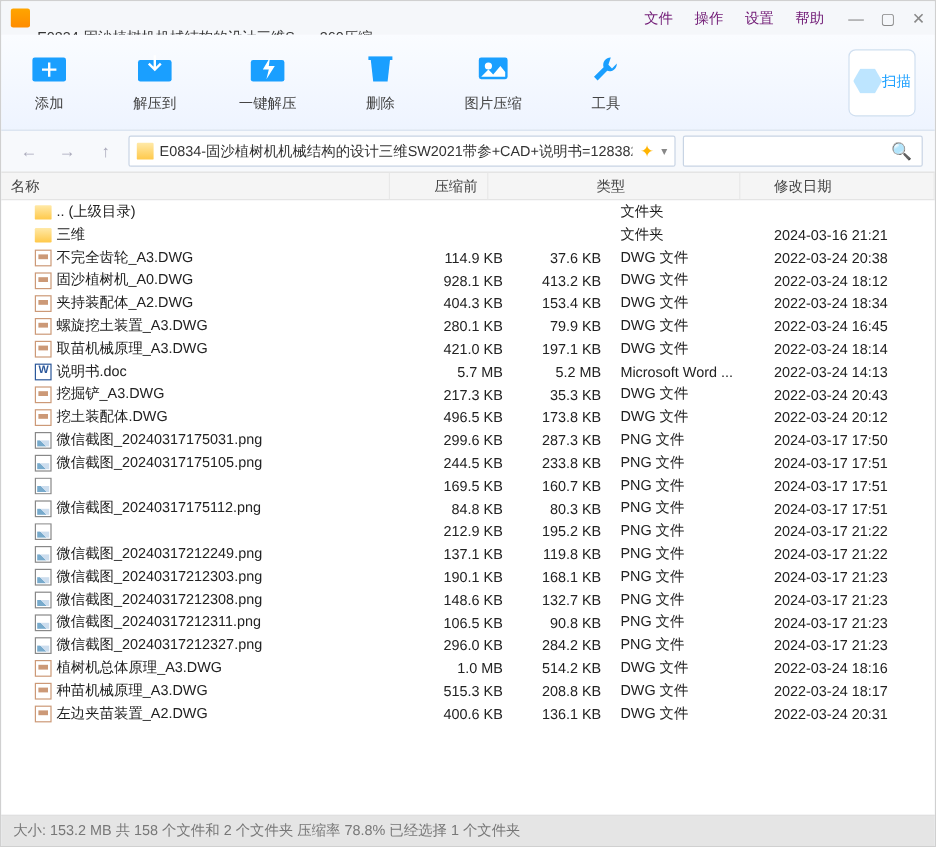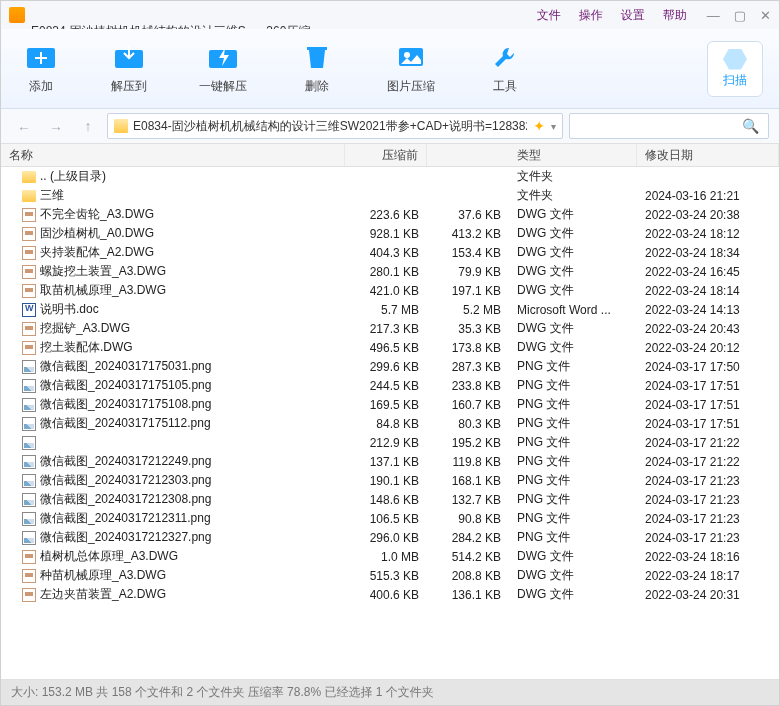--- a/index.html
+++ b/index.html
@@ -6,41 +6,41 @@
 body { width: 780px; height: 706px; background: #f7f9fc; border: 1px solid #d0d0d0; display: flex; flex-direction: column; overflow: hidden; }
 .titlebar { height: 28px; background: #f5f7fa; display: flex; align-items: center; padding: 0 8px; font-size: 12px; color: #333; }
 .titlebar .app-icon { width: 16px; height: 16px; background: linear-gradient(#ffa500,#ff8c00); border-radius: 2px; margin-right: 6px; }
 .titlebar .title-text { flex: 1; margin-top: 32px; }
 .titlebar .menu { display: flex; gap: 18px; margin-right: 20px; color: #701a75; }
 .titlebar .menu span { cursor: default; }
 .titlebar .win-controls { display: flex; gap: 14px; color: #888; font-size: 13px; }
 .toolbar { height: 80px; background: linear-gradient(#fafcff,#eef4ff); display: flex; align-items: center; padding: 0 22px; gap: 52px; border-bottom: 1px solid #d5e0ee; position: relative; }
 .toolbar .tb-item { display: flex; flex-direction: column; align-items: center; gap: 6px; font-size: 12px; color: #444; cursor: pointer; }
 .toolbar .tb-icon { width: 36px; height: 30px; display: flex; align-items: center; justify-content: center; }
-.toolbar .scan-btn { position: absolute; right: 16px; width: 56px; height: 56px; border-radius: 6px; background: #fff; border: 1px solid #d0dff0; display: flex; flex-direction: column; align-items: center; justify-content: center; font-size: 12px; color: #1a9fff; cursor: pointer; }
+.toolbar .scan-btn { position: absolute; right: 16px; width: 56px; height: 56px; border-radius: 6px; background: #fff; border: 1px solid #d0dff0; display: flex; align-items: center; justify-content: center; font-size: 12px; color: #1a9fff; cursor: pointer; }
 .scan-btn .hex { width: 24px; height: 21px; background: #bde5ff; clip-path: polygon(25% 0,75% 0,100% 50%,75% 100%,25% 100%,0 50%); margin-bottom: 2px; }
 .navbar { height: 34px; display: flex; align-items: center; padding: 0 10px; gap: 6px; background: #f7f9fc; }
 .navbar .nav-btn { width: 26px; height: 26px; display: flex; align-items: center; justify-content: center; color: #aab; font-size: 14px; cursor: pointer; }
 .addr { flex: 1; height: 26px; background: #fff; border: 1px solid #c8d4e4; border-radius: 2px; display: flex; align-items: center; padding: 0 6px; font-size: 12px; color: #333; min-width: 0; }
 .addr .folder-ico { width: 14px; height: 14px; background: linear-gradient(#ffe9a8,#ffc94a); border-radius: 1px; margin-right: 5px; flex-shrink: 0; }
 .addr .addr-text { flex: 1; white-space: nowrap; overflow: hidden; min-width: 0; }
 .addr .star { color: #ffb400; margin: 0 6px; font-size: 14px; }
 .addr .chev { color: #888; font-size: 10px; }
 .search { width: 200px; height: 26px; background: #fff; border: 1px solid #c8d4e4; border-radius: 2px; display: flex; align-items: center; padding: 0 8px; }
 .search .mag { color: #1a9fff; font-size: 14px; }
 .filehead { height: 24px; background: #f5f5f5; border-top: 1px solid #e0e0e0; border-bottom: 1px solid #e0e0e0; display: flex; font-size: 12px; color: #444; }
 .filehead > div { padding: 4px 8px; border-right: 1px solid #e8e8e8; display: flex; align-items: center; }
 .col-name { flex: 1; }
 .col-before { width: 82px; text-align: right; justify-content: flex-end; }
 .col-after { width: 82px; text-align: right; justify-content: flex-end; margin-top: 36px; }
 .col-type { width: 128px; text-align: center; }
-.col-date { width: 142px; }
+.col-date { width: 142px; margin-left: 20px; }
 .filelist { flex: 1; background: #fff; overflow-y: auto; font-size: 12px; }
 .row { display: flex; height: 19px; align-items: center; color: #222; }
-.row .cell-name { flex: 1; display: flex; align-items: center; padding-left: 21px; gap: 4px; white-space: nowrap; overflow: hidden; }
+.row .cell-name { flex: 1; display: flex; align-items: center; padding-left: 8px; gap: 4px; white-space: nowrap; overflow: hidden; margin-left: 20px; }
 .row .cell-before { width: 82px; text-align: right; padding-right: 8px; }
 .row .cell-after { width: 82px; text-align: right; padding-right: 8px; }
 .row .cell-type { width: 128px; padding-left: 8px; white-space: nowrap; overflow: hidden; text-overflow: ellipsis; }
 .row .cell-date { width: 142px; padding-left: 8px; }
 .ico-folder { width: 14px; height: 12px; background: linear-gradient(#ffe9a8,#ffc94a); border-radius: 1px; flex-shrink: 0; }
 .ico-dwg { width: 14px; height: 14px; background: #fff; border: 1px solid #c97; position: relative; flex-shrink: 0; }
 .ico-dwg::after { content: ""; position: absolute; top: 3px; left: 2px; right: 2px; height: 4px; background: #c97; }
 .ico-doc { width: 14px; height: 14px; background: #fff; border: 1px solid #2b579a; flex-shrink: 0; position: relative; }
 .ico-doc::after { content: "W"; position: absolute; top: -1px; left: 2px; font-size: 9px; color: #2b579a; font-weight: bold; }
 .ico-png { width: 14px; height: 14px; background: #fff; border: 1px solid #888; flex-shrink: 0; position: relative; }
@@ -170,21 +170,21 @@
       <div class="cell-before"></div>
       <div class="cell-after"></div>
       <div class="cell-type">文件夹</div>
       <div class="cell-date">2024-03-16 21:21</div>
     </div>
     <div class="row">
       <div class="cell-name">
         <div class="ico-dwg"></div>
         <span>不完全齿轮_A3.DWG</span>
       </div>
-      <div class="cell-before">223.6 KB</div>
+      <div class="cell-before">114.9 KB</div>
       <div class="cell-after">37.6 KB</div>
       <div class="cell-type">DWG 文件</div>
       <div class="cell-date">2022-03-24 20:38</div>
     </div>
     <div class="row">
       <div class="cell-name">
         <div class="ico-dwg"></div>
         <span>固沙植树机_A0.DWG</span>
       </div>
       <div class="cell-before">928.1 KB</div>
@@ -268,21 +268,20 @@
         <span>微信截图_20240317175105.png</span>
       </div>
       <div class="cell-before">244.5 KB</div>
       <div class="cell-after">233.8 KB</div>
       <div class="cell-type">PNG 文件</div>
       <div class="cell-date">2024-03-17 17:51</div>
     </div>
     <div class="row">
       <div class="cell-name">
         <div class="ico-png"></div>
-        <span>微信截图_20240317175108.png</span>
       </div>
       <div class="cell-before">169.5 KB</div>
       <div class="cell-after">160.7 KB</div>
       <div class="cell-type">PNG 文件</div>
       <div class="cell-date">2024-03-17 17:51</div>
     </div>
     <div class="row">
       <div class="cell-name">
         <div class="ico-png"></div>
         <span>微信截图_20240317175112.png</span>

